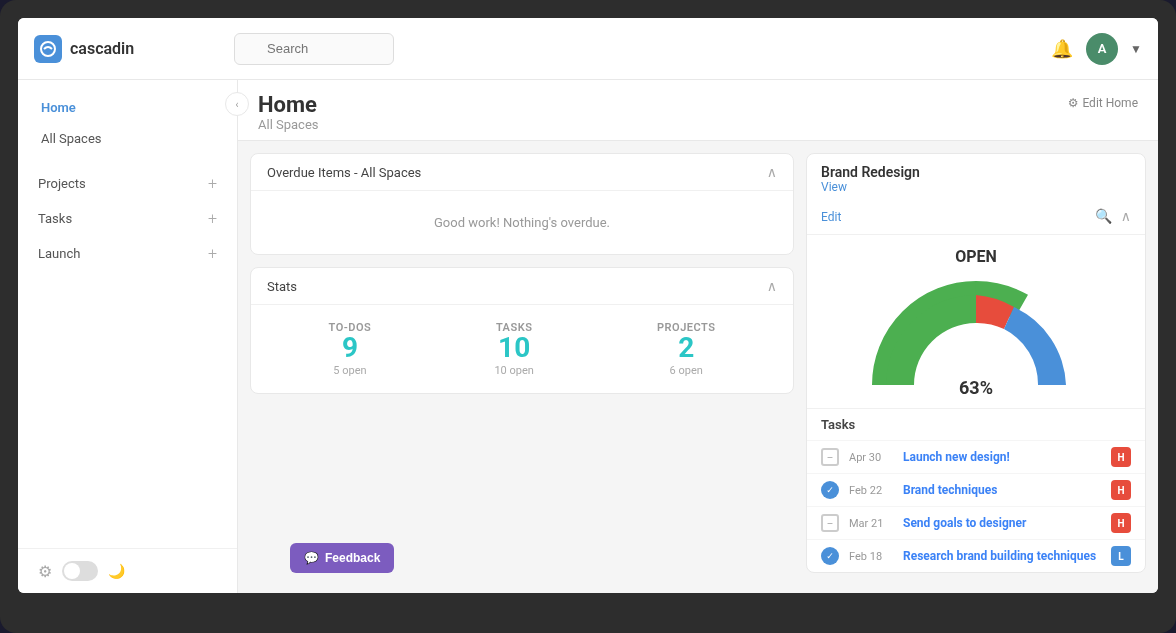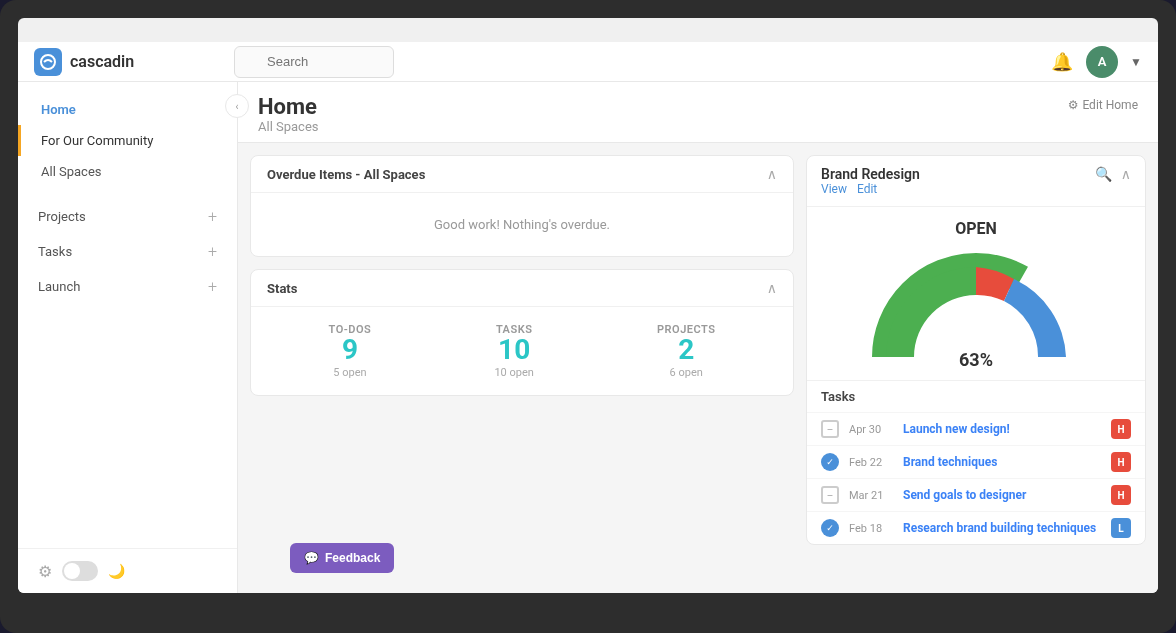--- a/index.html
+++ b/index.html
@@ -24,27 +24,26 @@
       height: 100%;
       background: #f0f0f0;
       border-radius: 6px;
       overflow: hidden;
       display: flex;
       flex-direction: column;
     }
     
     .top-bar {
       background: #fff;
-      height: 40px;
+      height: 62px;
       display: flex;
       align-items: center;
       padding: 0 16px;
       border-bottom: 1px solid #e8e8e8;
       flex-shrink: 0;
-      margin-top: 24px;
     }
     .logo-area {
       display: flex;
       align-items: center;
       gap: 8px;
       width: 200px;
     }
     .logo-icon {
       width: 28px;
       height: 28px;
@@ -265,21 +264,21 @@
     }
     .widget-header {
       display: flex;
       align-items: center;
       justify-content: space-between;
       padding: 10px 16px;
       border-bottom: 1px solid #f0f0f0;
     }
     .widget-title {
       font-size: 13px;
-      font-weight: 700;
+      font-weight: 400;
       color: #444;
     }
     .widget-actions {
       display: flex;
       gap: 6px;
       align-items: center;
     }
     .widget-action-btn {
       background: none;
       border: none;
@@ -323,33 +322,34 @@
     }
     
     .brand-card {
       background: #fff;
       border-radius: 8px;
       border: 1px solid #e8e8e8;
       overflow: hidden;
     }
     .brand-header {
       display: flex;
-      align-items: flex-start;
+      align-items: flex-end;
       justify-content: space-between;
       padding: 10px 14px;
       border-bottom: 1px solid #f0f0f0;
     }
     .brand-title {
       font-size: 14px;
       font-weight: 600;
       color: #333;
     }
     .brand-links {
       display: flex;
-      gap: 10px;
+      gap: 16px;
+      flex-direction: column;
     }
     .brand-link {
       font-size: 12px;
       color: #4a90d9;
       cursor: pointer;
     }
     .brand-header-right {
       display: flex;
       align-items: center;
       gap: 8px;
@@ -530,23 +530,20 @@
         <span class="dropdown-arrow">▼</span>
       </div>
     </div>
 
     <div class="main-layout">
 
       <div class="sidebar">
         <div class="sidebar-nav">
           <div class="nav-item active">
             <span>Home</span>
-          </div>
-          <div class="nav-item community">
-            <span>For Our Community</span>
           </div>
           <div class="nav-item">
             <span>All Spaces</span>
           </div>
           <div style="height:12px;"></div>
           <div class="nav-section">
             <span class="nav-section-label">Projects</span>
             <span class="plus-icon">+</span>
           </div>
           <div class="nav-section">

